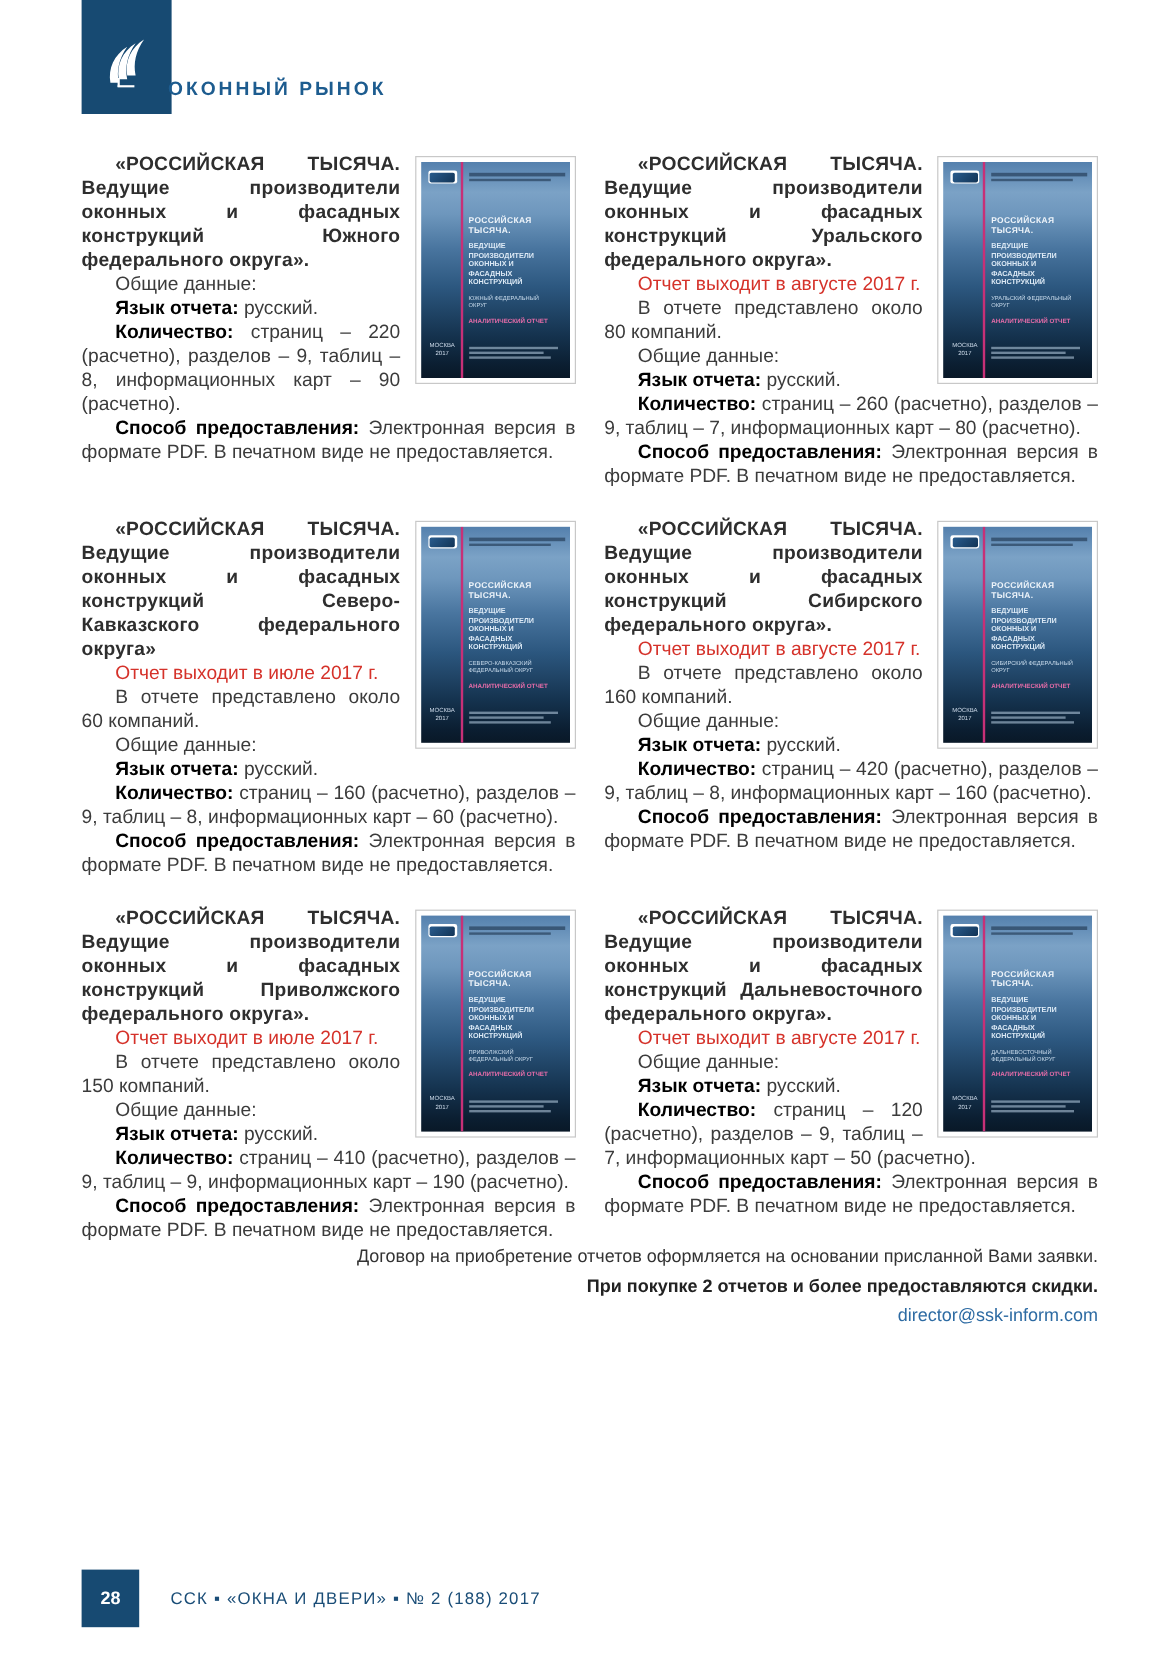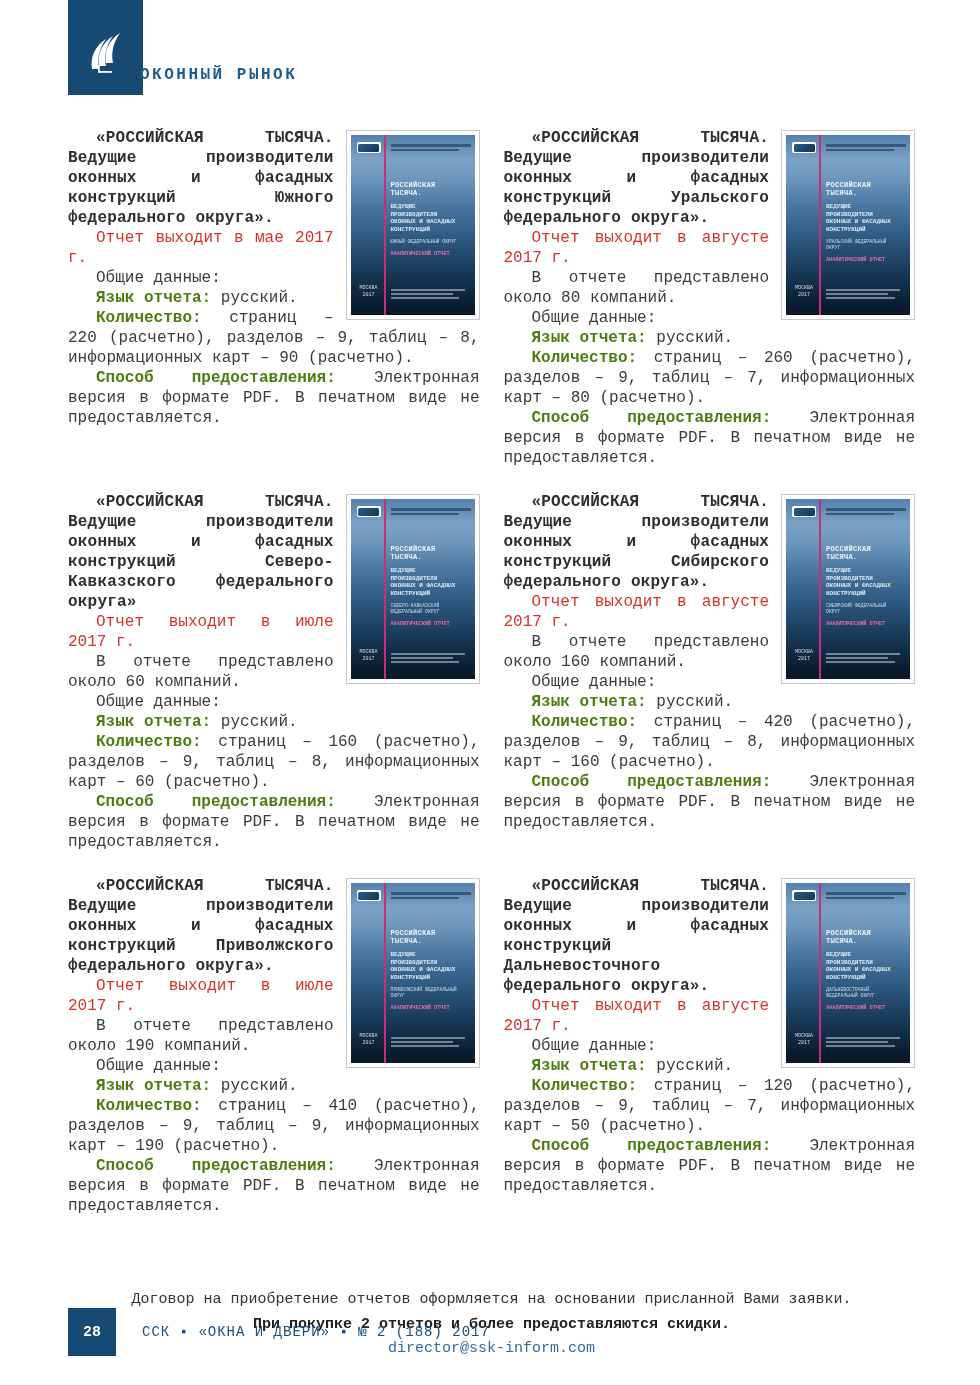--- a/index.html
+++ b/index.html
@@ -1,38 +1,38 @@
 <!DOCTYPE html>
 <html lang="ru" style="--brand-navy: #174a72; --section-title-blue: #1d5c8f; --accent-red: #d5322a; --contact-blue: #2d6ba3; --cover-magenta: #c73077;"><head>
 <meta charset="utf-8">
 <title>ОКОННЫЙ РЫНОК</title>
 <style>
   html,body { margin:0; padding:0; background:#ffffff; }
   .page {
     position:relative; width:980px; height:1385px; background:#ffffff;
-    font-family:Liberation Mono, monospace; color:#3b3b3b; overflow:hidden;
+    font-family:Liberation Sans, sans-serif; color:#3b3b3b; overflow:hidden;
   }
   
   .logo-box {
     position:absolute; top:0; left:68px; width:75px; height:95px;
     background:var(--brand-navy,#174a72); display:flex; align-items:flex-end; justify-content:center;
   }
   .logo-box svg { margin-bottom:8px; }
   .section-title {
     position:absolute; left:140px; top:66px;
     color:var(--section-title-blue,#1d5c8f); font-weight:bold; font-size:16px; letter-spacing:2.5px;
   }
   
   .content { position:absolute; top:128px; left:68px; width:847px; }
   .reports-grid { display:grid; grid-template-columns:1fr 1fr; column-gap:20px; row-gap:38px;gap:24px; }
   .report { font-size:16px; line-height:20px; text-align:justify; }
   .report p { margin:0; text-indent:28px; }
   .report .title { font-weight:bold; color:#2e2e2e; letter-spacing:0.2px; }
   .report .release { color:var(--accent-red,#d5322a); }
-  .report b { color:#4d7c0f; }
+  .report b { color:#000000; }
   
   .cover {
     float:right; width:134px; height:190px; box-sizing:border-box;
     background:#fff; border:1px solid #c8c8c8; padding:4px; margin:2px 0 8px 12px;
   }
   .cover-art {
     position:relative; width:100%; height:100%; overflow:hidden;
     background:linear-gradient(180deg,#5480ad 0%,#7ba2c6 14%,#6e97bd 24%,#49759f 40%,#2c577f 58%,#15334f 80%,#0b1e31 94%,#091827 100%);
   }
   .cover-stripe { position:absolute; left:33px; top:0; width:2px; height:100%; background:var(--cover-magenta,#c73077); }
@@ -47,21 +47,21 @@
   .fineprint.bottom i:nth-child(1){ width:95%; }
   .fineprint.bottom i:nth-child(2){ width:80%; }
   .fineprint.bottom i:nth-child(3){ width:88%; }
   .cover-body { position:absolute; left:40px; right:5px; top:46px; text-align:left; }
   .c-title  { font-size:7px; font-weight:bold; color:#eef4fa; letter-spacing:0.3px; margin-bottom:6px; line-height:8px; }
   .c-sub    { font-size:6px; font-weight:bold; color:#dce9f5; line-height:7.5px; margin-bottom:6px; width:92%; }
   .c-region { font-size:4.8px; color:#c6d9ea; line-height:6px; margin-bottom:6px; width:92%; }
   .c-type   { font-size:5.2px; font-weight:bold; color:#e56ca8; line-height:6px; }
   .c-city   { position:absolute; left:4px; bottom:16px; width:28px; font-size:5px; line-height:7px; color:#cfdceb; text-align:center; }
   
-  .order-info { margin-top:72px; text-align:center; font-size:15px; line-height:24.5px; color:#333; }
+  .order-info { text-align:right; font-size:15px; line-height:24.5px; color:#333; }
   .order-info .discount { font-weight:bold; color:#222; }
   .order-info .phones, .order-info .email { color:var(--contact-blue,#2d6ba3); }
   .order-info .email { text-decoration:none; display:block; }
   
   .footer { position:absolute; top:1308px; left:68px; display:flex; align-items:center; }
   .page-number {
     width:48px; height:48px; background:var(--brand-navy,#174a72); color:#fff;
     font-weight:bold; font-size:15px; display:flex; align-items:center; justify-content:center;
   }
   .edition { margin-left:26px; color:#1a4d77; font-size:14px; letter-spacing:1px; }
@@ -107,21 +107,20 @@
           </div>
           <div class="c-city">МОСКВА 2017</div>
           <div class="fineprint bottom">
                 <i></i>
                 <i></i>
                 <i></i>
               </div>
         </div>
       </div>
       <p class="title">«РОССИЙСКАЯ ТЫСЯЧА. Ведущие производители оконных и фасадных конструкций Южного федерального округа».</p>
-      <p class="release">Отчет выходит в мае 2017 г.</p>
       <p>Общие данные:</p>
       <p><b>Язык отчета:</b><span> русский.</span></p>
       <p><b>Количество:</b><span> страниц – 220 (расчетно), разделов – 9, таблиц – 8, информационных карт – 90 (расчетно).</span></p>
       <p><b>Способ предоставления:</b><span> Электронная версия в формате PDF. В печатном виде не предоставляется.</span></p>
     </article>
 
     <article class="report">
       <div class="cover">
         <div class="cover-art">
           <div class="cover-stripe"></div>
@@ -243,21 +242,21 @@
           <div class="c-city">МОСКВА 2017</div>
           <div class="fineprint bottom">
                 <i></i>
                 <i></i>
                 <i></i>
               </div>
         </div>
       </div>
       <p class="title">«РОССИЙСКАЯ ТЫСЯЧА. Ведущие производители оконных и фасадных конструкций Приволжского федерального округа».</p>
       <p class="release">Отчет выходит в июле 2017 г.</p>
-      <p>В отчете представлено около 190 компаний.</p>
+      <p>В отчете представлено около 150 компаний.</p>
       <p>Общие данные:</p>
       <p><b>Язык отчета:</b><span> русский.</span></p>
       <p><b>Количество:</b><span> страниц – 410 (расчетно), разделов – 9, таблиц – 9, информационных карт – 190 (расчетно).</span></p>
       <p><b>Способ предоставления:</b><span> Электронная версия в формате PDF. В печатном виде не предоставляется.</span></p>
     </article>
 
     <article class="report">
       <div class="cover">
         <div class="cover-art">
           <div class="cover-stripe"></div>

